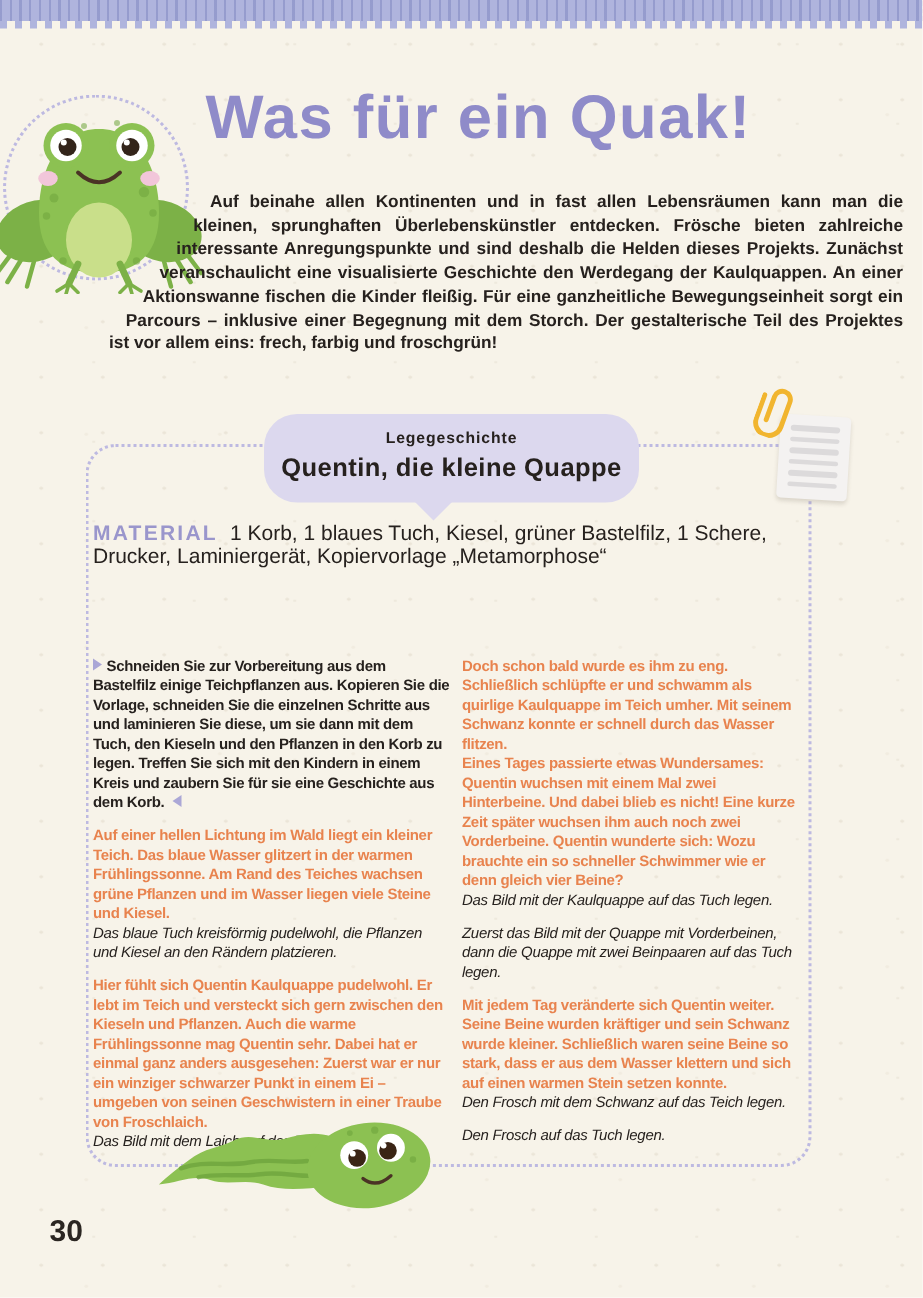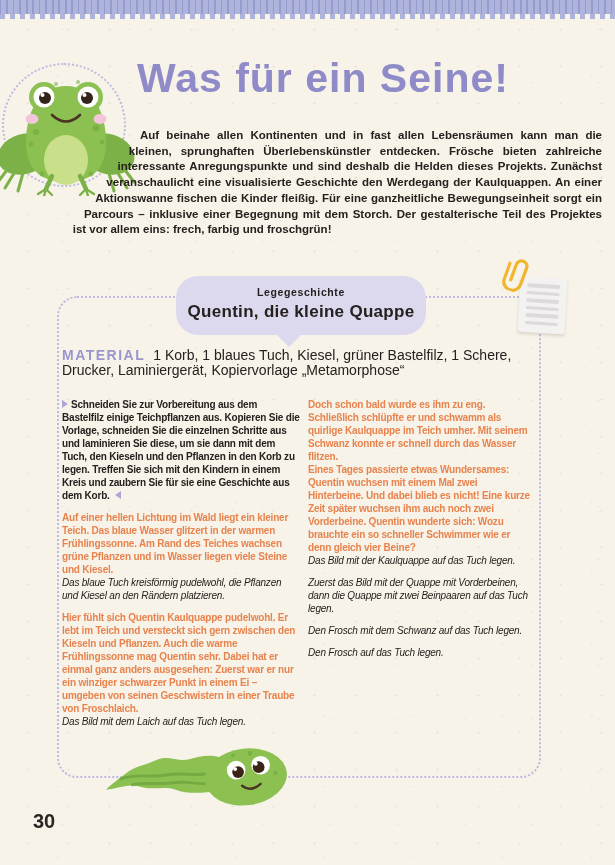--- a/index.html
+++ b/index.html
@@ -39,21 +39,21 @@
   
   .note{position:absolute;left:519px;top:277px;width:47px;height:56px;background:#F4F2F1;border-radius:3px;
     transform:rotate(3.5deg);box-shadow:0 2px 3px rgba(90,80,60,.18);z-index:2;padding-top:7px;box-sizing:border-box;}
   .note-line{height:3.5px;background:#DCDADB;border-radius:2px;margin:0 7px 4px 7px;}
   .clip{position:absolute;left:505px;top:256px;width:27px;height:37px;transform:rotate(20deg);z-index:3;}
   
   .material{position:absolute;left:62px;top:348px;width:470px;margin:0;font-size:14px;line-height:14.5px;color:#26211E;z-index:2;}
   .material-label{color:#9A96CC;font-weight:bold;letter-spacing:1.5px;margin-right:8px;}
   
   .cols{position:absolute;left:62px;top:398px;width:470px;display:flex;gap:8px;z-index:2;}
-  .col{hyphens:auto;}
+  .col{hyphens:auto;margin-top:40px;}
   .col-left{width:238px;}
   .col-right{width:224px;}
   .para{margin:0;font-size:10px;line-height:13px;letter-spacing:-.2px;}
   .para-instruction{font-weight:bold;color:#26211E;margin-bottom:9px;}
   .para-story{font-weight:bold;color:#E8834E;}
   .para-direction{font-style:italic;color:#26211E;margin-bottom:9px;}
   .mark{display:inline-block;width:0;height:0;vertical-align:baseline;}
   .mark-r{border-left:6px solid #ABA7D6;border-top:4px solid transparent;border-bottom:4px solid transparent;margin-right:3px;}
   .mark-l{border-right:6px solid #ABA7D6;border-top:4px solid transparent;border-bottom:4px solid transparent;margin-left:3px;}
   
@@ -111,21 +111,21 @@
     <g stroke="#7CB147" stroke-width="2.4" stroke-linecap="round">
       <line x1="50" y1="119" x2="42" y2="124"></line>
         <line x1="50" y1="119" x2="48" y2="126"></line>
         <line x1="50" y1="119" x2="56" y2="125"></line>
       <line x1="90" y1="119" x2="98" y2="124"></line>
         <line x1="90" y1="119" x2="92" y2="126"></line>
         <line x1="90" y1="119" x2="84" y2="125"></line>
     </g>
   </svg>
 
-  <h1 class="title">Was für ein Seine!</h1>
+  <h1 class="title">Was für ein Quak!</h1>
 
   <p class="intro">Auf beinahe allen Kontinenten und in fast allen Lebensräumen kann man die kleinen, sprunghaften Überlebenskünstler entdecken. Frösche bieten zahlreiche interessante Anregungspunkte und sind deshalb die Helden dieses Projekts. Zunächst veranschaulicht eine visualisierte Geschichte den Werdegang der Kaulquappen. An einer Aktionswanne fischen die Kinder fleißig. Für eine ganzheitliche Bewegungseinheit sorgt ein Parcours – inklusive einer Begegnung mit dem Storch. Der gestalterische Teil des Projektes ist vor allem eins: frech, farbig und froschgrün!</p>
 
   <div class="frame"></div>
 
   <div class="bubble">
     <div class="bubble-kicker">Legegeschichte</div>
     <div class="bubble-title">Quentin, die kleine Quappe</div>
     <div class="bubble-tail"></div>
   </div>
@@ -152,21 +152,22 @@
         <p class="para para-story">Auf einer hellen Lichtung im Wald liegt ein kleiner Teich. Das blaue Wasser glitzert in der warmen Frühlingssonne. Am Rand des Teiches wachsen grüne Pflanzen und im Wasser liegen viele Steine und Kiesel.</p>
         <p class="para para-direction">Das blaue Tuch kreisförmig pudelwohl, die Pflanzen und Kiesel an den Rändern platzieren.</p>
         <p class="para para-story">Hier fühlt sich Quentin Kaulquappe pudelwohl. Er lebt im Teich und versteckt sich gern zwischen den Kieseln und Pflanzen. Auch die warme Frühlingssonne mag Quentin sehr. Dabei hat er einmal ganz anders ausgesehen: Zuerst war er nur ein winziger schwarzer Punkt in einem Ei – umgeben von seinen Geschwistern in einer Traube von Froschlaich.</p>
         <p class="para para-direction">Das Bild mit dem Laich auf das Tuch legen.</p>
       </div>
     <div class="col col-right" id="col-right">
         <p class="para para-story">Doch schon bald wurde es ihm zu eng. Schließlich schlüpfte er und schwamm als quirlige Kaulquappe im Teich umher. Mit seinem Schwanz konnte er schnell durch das Wasser flitzen.</p>
         <p class="para para-story">Eines Tages passierte etwas Wundersames: Quentin wuchsen mit einem Mal zwei Hinterbeine. Und dabei blieb es nicht! Eine kurze Zeit später wuchsen ihm auch noch zwei Vorderbeine. Quentin wunderte sich: Wozu brauchte ein so schneller Schwimmer wie er denn gleich vier Beine?</p>
         <p class="para para-direction">Das Bild mit der Kaulquappe auf das Tuch legen.</p>
         <p class="para para-direction">Zuerst das Bild mit der Quappe mit Vorderbeinen, dann die Quappe mit zwei Beinpaaren auf das Tuch legen.</p>
-        <p class="para para-direction">Den Frosch mit dem Schwanz auf das Tuch legen.</p>
+        <p class="para para-story">Mit jedem Tag veränderte sich Quentin weiter. Seine Beine wurden kräftiger und sein Schwanz wurde kleiner. Schließlich waren seine Beine so stark, dass er aus dem Wasser klettern und sich auf einen warmen Stein setzen konnte.</p>
+        <p class="para para-direction">Den Frosch mit dem Schwanz auf das Teich legen.</p>
         <p class="para para-direction">Den Frosch auf das Tuch legen.</p>
       </div>
   </div>
 
   <svg class="tadpole" viewBox="0 0 190 68" xmlns="http://www.w3.org/2000/svg">
     <path d="M132 24 C118 12 102 15 88 19 C76 22 66 14 54 20 C44 25 34 25 24 33 C16 39 8 45 3 50 C16 49 26 43 38 47 C50 51 62 46 74 50 C88 55 104 53 118 51 C126 50 132 47 136 43 Z" fill="#8CC152"></path>
     <g stroke="#6FA53E" stroke-width="3" fill="none" stroke-linecap="round" opacity="0.8">
       <path d="M18 39 C34 33 48 38 64 35 C80 32 92 36 104 34"></path>
       <path d="M30 45 C44 42 58 45 72 43 C86 41 98 45 110 44"></path>
     </g>

